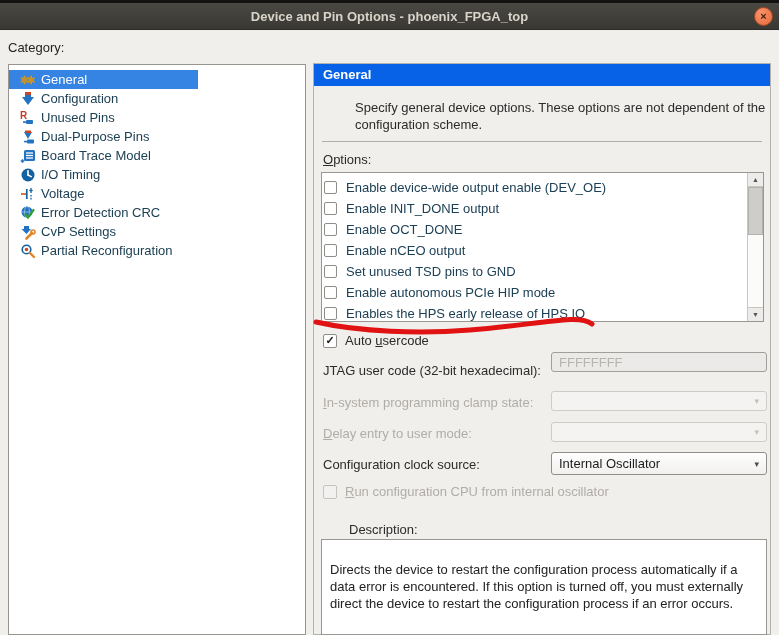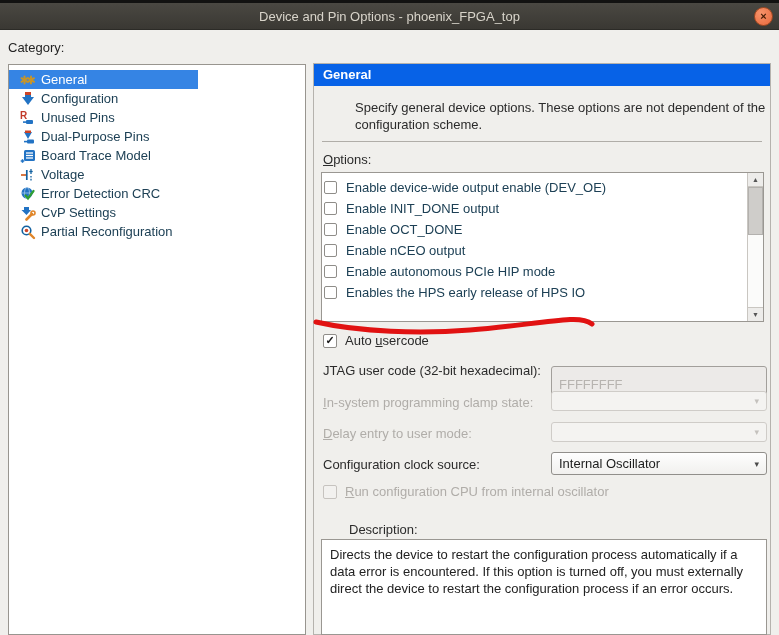--- a/index.html
+++ b/index.html
@@ -6,21 +6,21 @@
   body{
     width:779px;height:635px;position:relative;overflow:hidden;
     background:var(--dialog-bg,#f0efec);
     font-family:"Liberation Sans",sans-serif;font-size:13px;color:#2b2b2b;
   }
   
   .top-strip{position:absolute;left:0;top:0;width:779px;height:3px;background:#121211;}
   .titlebar{position:absolute;left:0;top:3px;width:779px;height:26px;
     background:linear-gradient(var(--titlebar-bg-top,#4a4842),var(--titlebar-bg-bottom,#3a3833));
     border-bottom:1px solid #2c2b27;display:flex;align-items:center;justify-content:center;}
-  .titlebar .title{color:var(--titlebar-text,#d8d4ca);font-weight:normal;}
+  .titlebar .title{color:var(--titlebar-text,#d8d4ca);font-weight:bold;}
   .close-btn{position:absolute;right:6px;top:4px;width:17px;height:17px;border-radius:50%;
     background:radial-gradient(circle at 35% 30%,#f7936a,var(--close-orange,#e8683c));
     border:1px solid #a34a22;display:flex;align-items:center;justify-content:center;
     color:#451c05;font-size:11px;font-weight:bold;line-height:1;cursor:default;}
   
   .cat-label{position:absolute;left:8px;top:40px;color:#232323;}
   .cat-list{position:absolute;left:8px;top:64px;width:298px;height:571px;background:#fff;
     border:1px solid #98958f;box-sizing:border-box;padding-top:5px;}
   .cat-row{display:flex;align-items:center;height:19px;padding-left:11px;width:178px;
     color:var(--list-text,#1d4055);white-space:nowrap;}
@@ -64,32 +64,32 @@
   .fld-label{position:absolute;left:9px;white-space:nowrap;}
   .fld-label.disabled{color:var(--disabled-text,#b0ada9);}
   .fld-ctrl{position:absolute;left:237px;width:216px;box-sizing:border-box;border-radius:3px;
     display:flex;align-items:center;padding-left:7px;white-space:nowrap;}
   .ctrl-input{background:#eceae8;border:1px solid #a29f9b;color:#b7b4b0;}
   .combo .arrow{position:absolute;right:7px;font-size:9px;}
   .combo.enabled{background:linear-gradient(#fefefe,#f1f0ee);border:1px solid #918f8b;color:#1d1d1d;}
   .combo.enabled .arrow{color:#4a4a4a;}
   .combo.disabled{background:#f4f3f1;border:1px solid #cfccc8;color:#b5b2ae;}
   .combo.disabled .arrow{color:#c4c1bd;}
-  .fr0 .fld-label{top:299px}.fr0 .fld-ctrl{top:302px;height:36px}
+  .fr0 .fld-label{top:299px}.fr0 .fld-ctrl{top:288px;height:20px}
   .fr1 .fld-label{top:331px}.fr1 .fld-ctrl{top:327px;height:20px}
   .fr2 .fld-label{top:362px}.fr2 .fld-ctrl{top:358px;height:20px}
   .fr3 .fld-label{top:393px}.fr3 .fld-ctrl{top:388px;height:23px}
   
   .run-row{position:absolute;left:9px;top:420px;display:flex;align-items:center;}
   .run-row .checkbox{width:14px;height:14px;}
   .run-row .lbl{margin-left:8px;color:var(--disabled-text,#b0ada9);}
   
   .desc-label{position:absolute;left:9px;top:458px;margin-left:26px;}
   .desc-box{position:absolute;left:7px;top:475px;width:446px;height:96px;background:#fff;
-    border:1px solid #9a9792;box-sizing:border-box;padding:6px 8px;line-height:17px;color:#222;}
+    border:1px solid #9a9792;box-sizing:border-box;padding:21px 8px;line-height:17px;color:#222;}
   u{text-decoration:underline;}
 </style>
 </head>
 <body>
 
 <div class="top-strip"></div>
 
 <div class="titlebar">
   <span class="title">Device and Pin Options - phoenix_FPGA_top</span>
   <div class="close-btn">
@@ -156,20 +156,32 @@
             <line x1="6" y1="7.5" x2="13" y2="7.5"></line>
             <line x1="6" y1="10" x2="13" y2="10"></line>
           </g>
           <g stroke="#2273c4" stroke-width="1.5">
             <line x1="0.7" y1="13" x2="4.3" y2="13"></line>
             <line x1="2.5" y1="11.2" x2="2.5" y2="14.8"></line>
           </g>
         </svg>
       </span>
       <span>Board Trace Model</span>
+    </div>
+    <div class="cat-row">
+      <span class="cat-icon">
+        <svg width="16" height="16" viewBox="0 0 16 16">
+          <circle cx="8" cy="8" r="6.5" fill="#1261a0"></circle>
+          <g stroke="#fff" stroke-width="1.6" stroke-linecap="round">
+            <line x1="8" y1="8" x2="8" y2="3.8"></line>
+            <line x1="8" y1="8" x2="11.2" y2="9.6"></line>
+          </g>
+        </svg>
+      </span>
+      <span>I/O Timing</span>
     </div>
     <div class="cat-row">
       <span class="cat-icon">
         <svg width="16" height="16" viewBox="0 0 16 16">
           <line x1="1" y1="8" x2="6.5" y2="8" stroke="#d06023" stroke-width="1.7"></line>
           <line x1="6.8" y1="3" x2="6.8" y2="13" stroke="#1261a0" stroke-width="1.7"></line>
           <g stroke="#1261a0" stroke-width="1.3">
             <line x1="11" y1="2" x2="11" y2="7"></line>
             <line x1="9.3" y1="4.5" x2="12.7" y2="4.5"></line>
             <line x1="11" y1="9" x2="11" y2="14" stroke-dasharray="1.6 1.2"></line>
@@ -229,20 +241,24 @@
           <div class="checkbox"></div>
           <span class="opt-text">Enable INIT_DONE output</span>
         </div>
         <div class="opt-row">
           <div class="checkbox"></div>
           <span class="opt-text">Enable OCT_DONE</span>
         </div>
         <div class="opt-row">
           <div class="checkbox"></div>
           <span class="opt-text">Enable nCEO output</span>
+        </div>
+        <div class="opt-row">
+          <div class="checkbox"></div>
+          <span class="opt-text">Set unused TSD pins to GND</span>
         </div>
         <div class="opt-row">
           <div class="checkbox"></div>
           <span class="opt-text">Enable autonomous PCIe HIP mode</span>
         </div>
         <div class="opt-row">
           <div class="checkbox"></div>
           <span class="opt-text">Enables the HPS early release of HPS IO</span>
         </div>
       </div>

